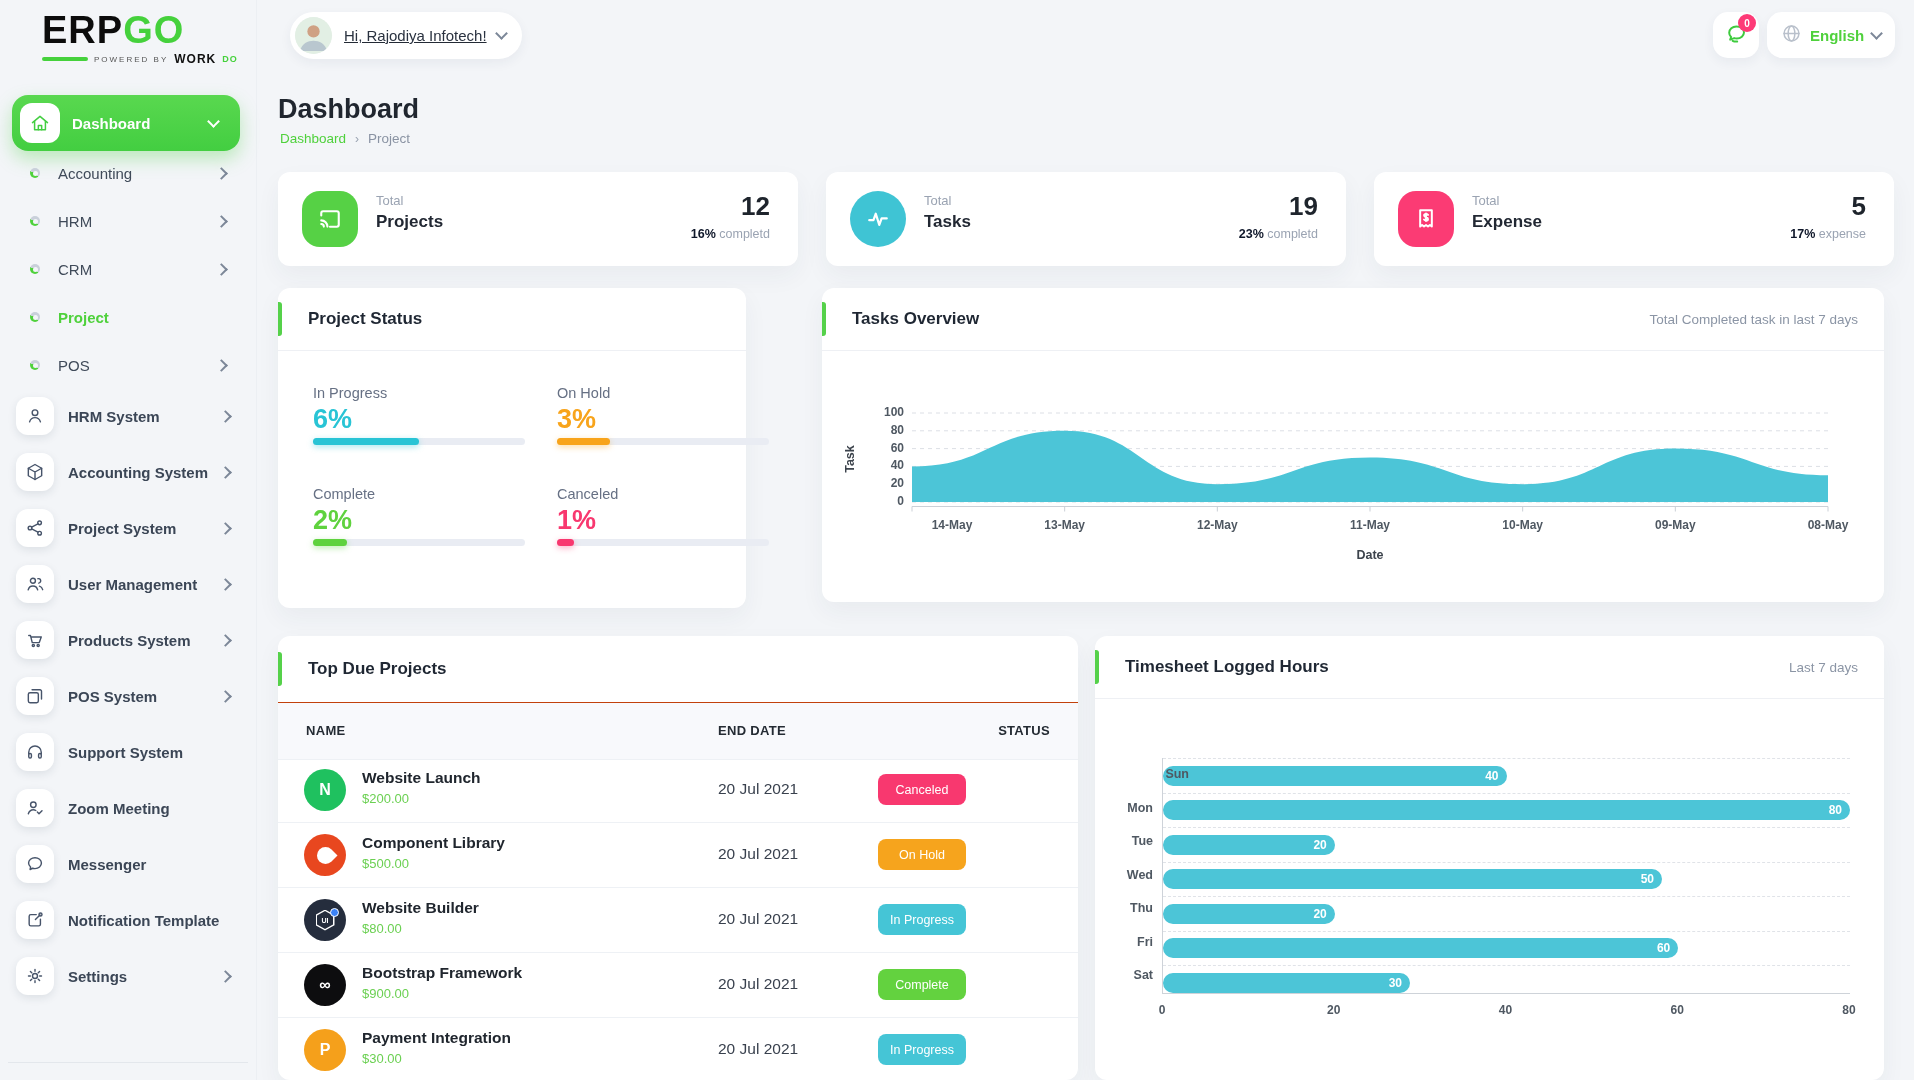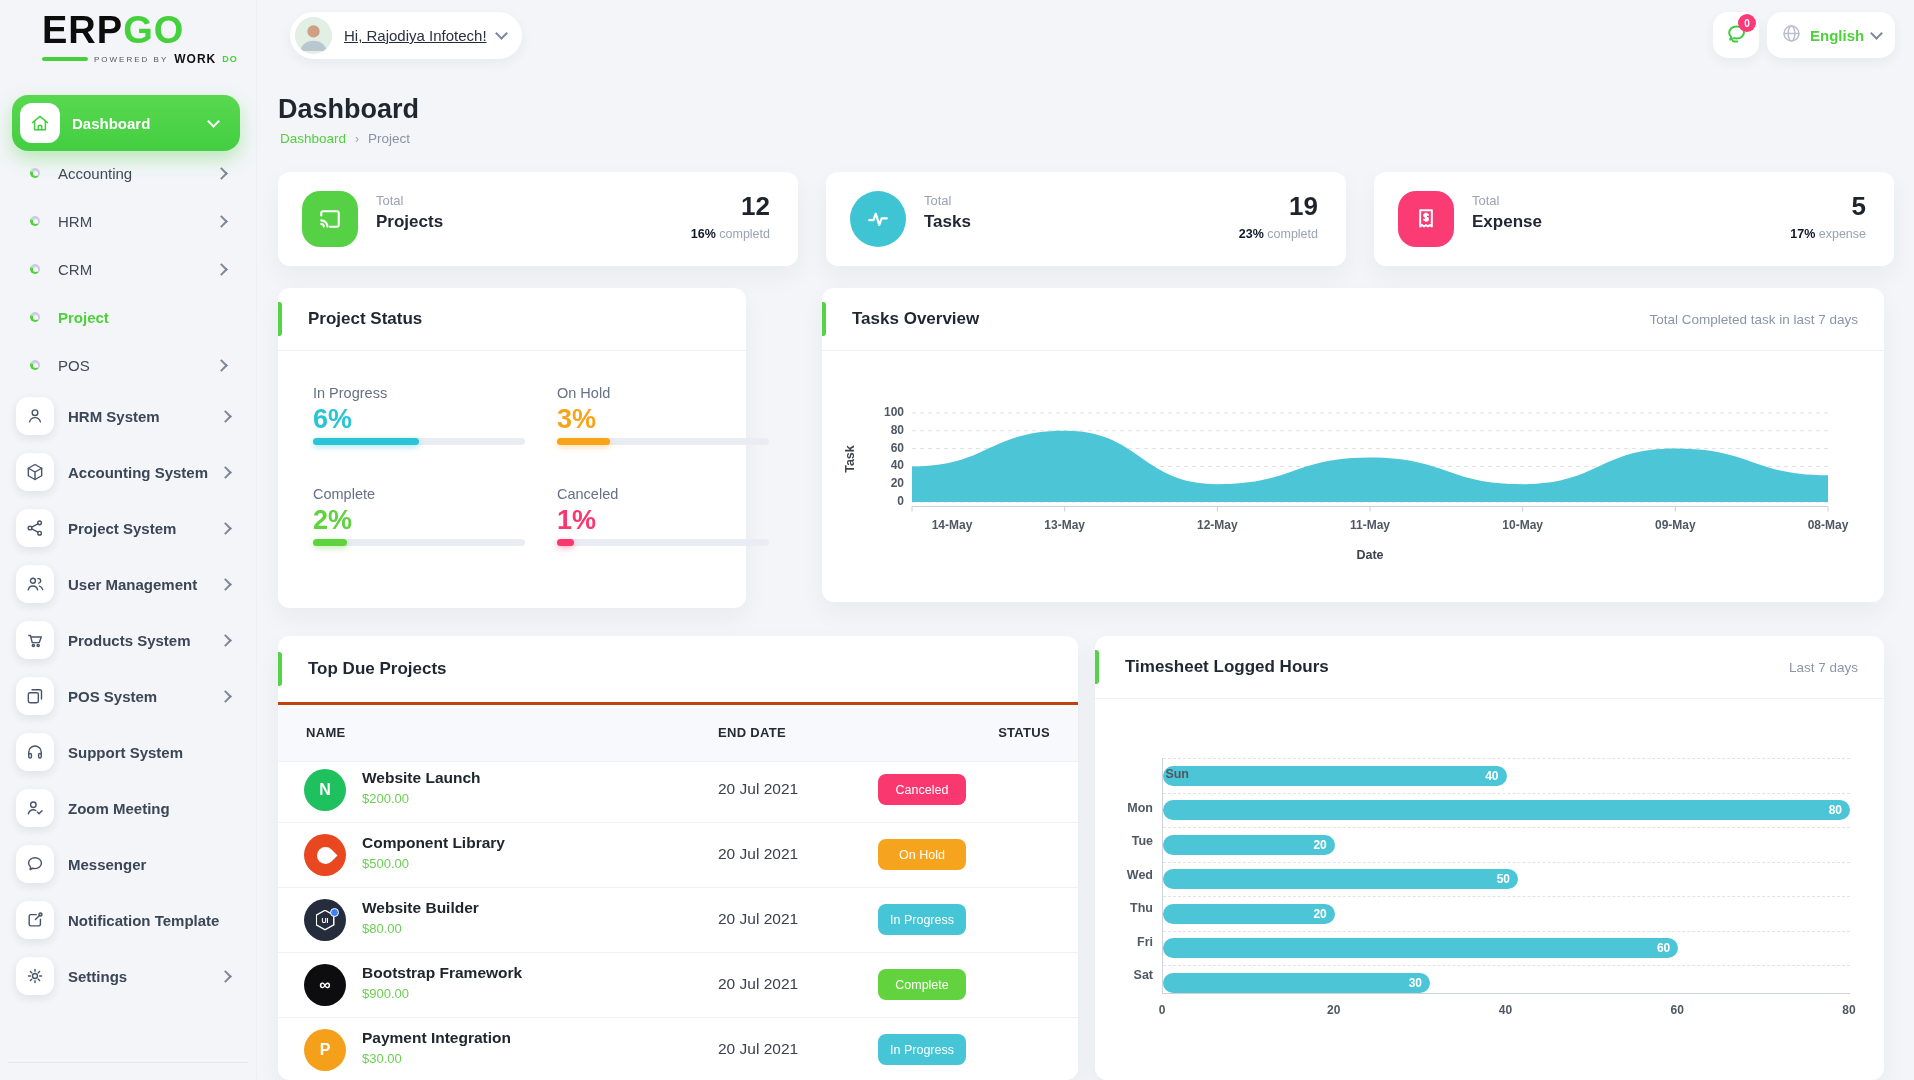--- a/index.html
+++ b/index.html
@@ -437,21 +437,21 @@
         <div class="ax-title" style="left: 14px; top: 164px; transform: rotate(-90deg);">Task</div>
         <div class="ax-title" style="left: 90px; width: 916px; text-align: center; top: 260px;">Date</div>
       </div>
   </div>
 
   <div class="card" id="table-card" style="left:278px;top:636px;width:800px;height:444px;">
     <div class="card-head" style="height:66px;border-bottom:none;">
       <span class="accent" style="top:16px;"></span>
       <span class="card-title">Top Due Projects</span>
     </div>
-    <div class="tbl-colrow" id="tbl-cols" style="border-top:3px solid #c2410c;">
+    <div class="tbl-colrow" id="tbl-cols" style="border-top:1px solid #c2410c;">
         <span class="tbl-col" style="left: 28px;">NAME</span>
         <span class="tbl-col" style="left: 440px;">END DATE</span>
         <span class="tbl-col" style="right: 28px;">STATUS</span>
       </div>
     <div class="tbl-rows" id="tbl-rows">
         <div class="tbl-row">
           <span class="row-avatar" style="background: rgb(31, 193, 95);">N</span>
           <div class="row-name">Website Launch</div>
           <div class="row-price">$200.00</div>
           <div class="row-date">20 Jul 2021</div>
@@ -512,36 +512,36 @@
             <div class="ts-bar" style="width: 687px; background: rgb(76, 197, 215);">
               <span class="ts-val">80</span>
             </div>
           </div>
           <div class="ts-band">
             <div class="ts-bar" style="width: 171.75px; background: rgb(76, 197, 215);">
               <span class="ts-val">20</span>
             </div>
           </div>
           <div class="ts-band">
-            <div class="ts-bar" style="width: 355px; background: rgb(76, 197, 215);">
+            <div class="ts-bar" style="width: 499px; background: rgb(76, 197, 215);">
               <span class="ts-val">50</span>
             </div>
           </div>
           <div class="ts-band">
             <div class="ts-bar" style="width: 171.75px; background: rgb(76, 197, 215);">
               <span class="ts-val">20</span>
             </div>
           </div>
           <div class="ts-band">
             <div class="ts-bar" style="width: 515.25px; background: rgb(76, 197, 215);">
               <span class="ts-val">60</span>
             </div>
           </div>
           <div class="ts-band">
-            <div class="ts-bar" style="width: 267px; background: rgb(76, 197, 215);">
+            <div class="ts-bar" style="width: 247px; background: rgb(76, 197, 215);">
               <span class="ts-val">30</span>
             </div>
           </div>
         </div>
         <span class="ts-cat" style="left: 0px; width: 58px; text-align: right; top: 131px; padding-left: 36px;">Sun</span>
         <span class="ts-cat" style="left: 0px; width: 58px; text-align: right; top: 164.5px;">Mon</span>
         <span class="ts-cat" style="left: 0px; width: 58px; text-align: right; top: 198px;">Tue</span>
         <span class="ts-cat" style="left: 0px; width: 58px; text-align: right; top: 231.5px;">Wed</span>
         <span class="ts-cat" style="left: 0px; width: 58px; text-align: right; top: 265px;">Thu</span>
         <span class="ts-cat" style="left: 0px; width: 58px; text-align: right; top: 298.5px;">Fri</span>

